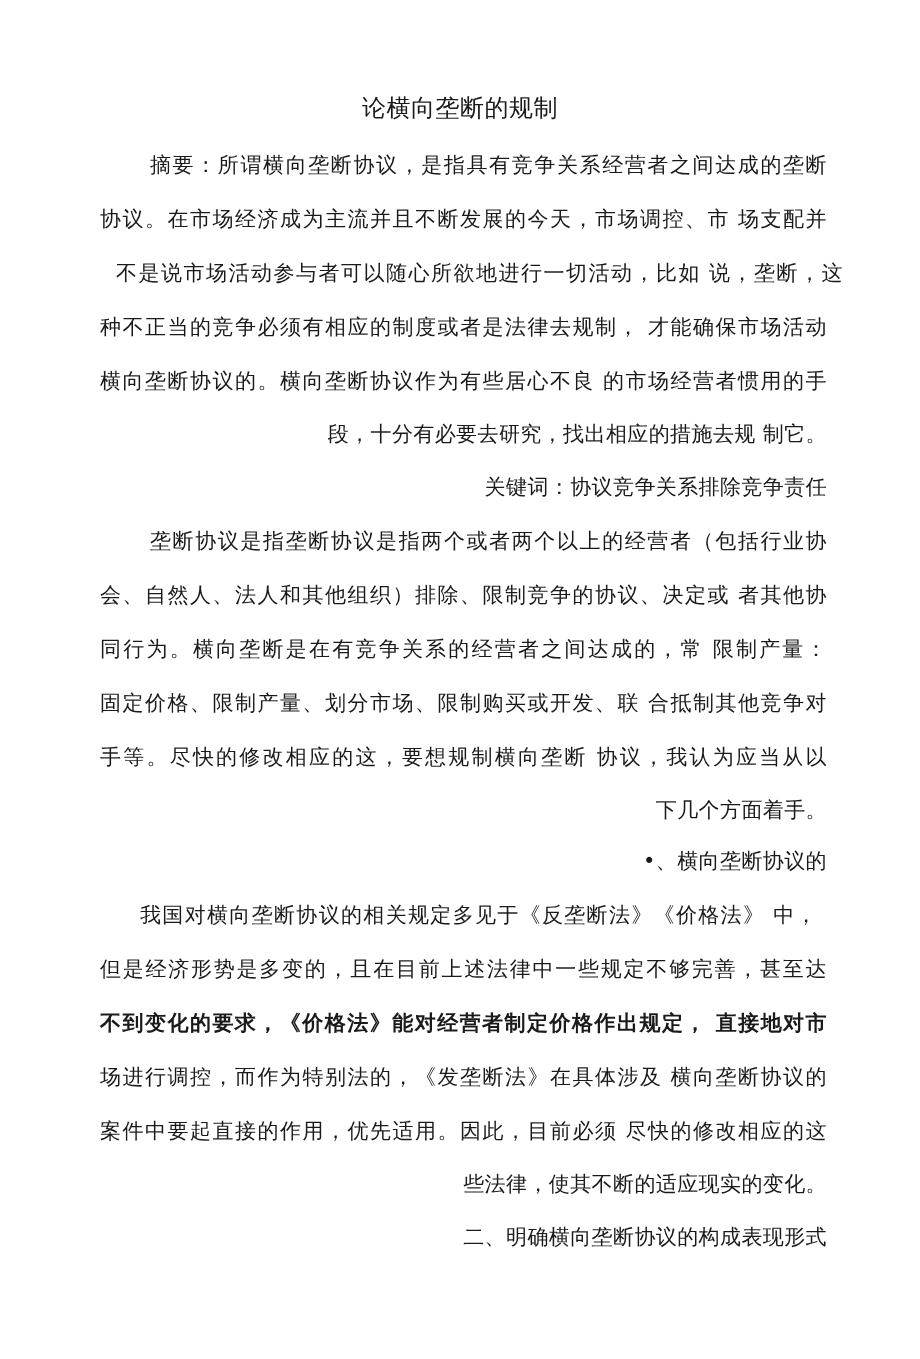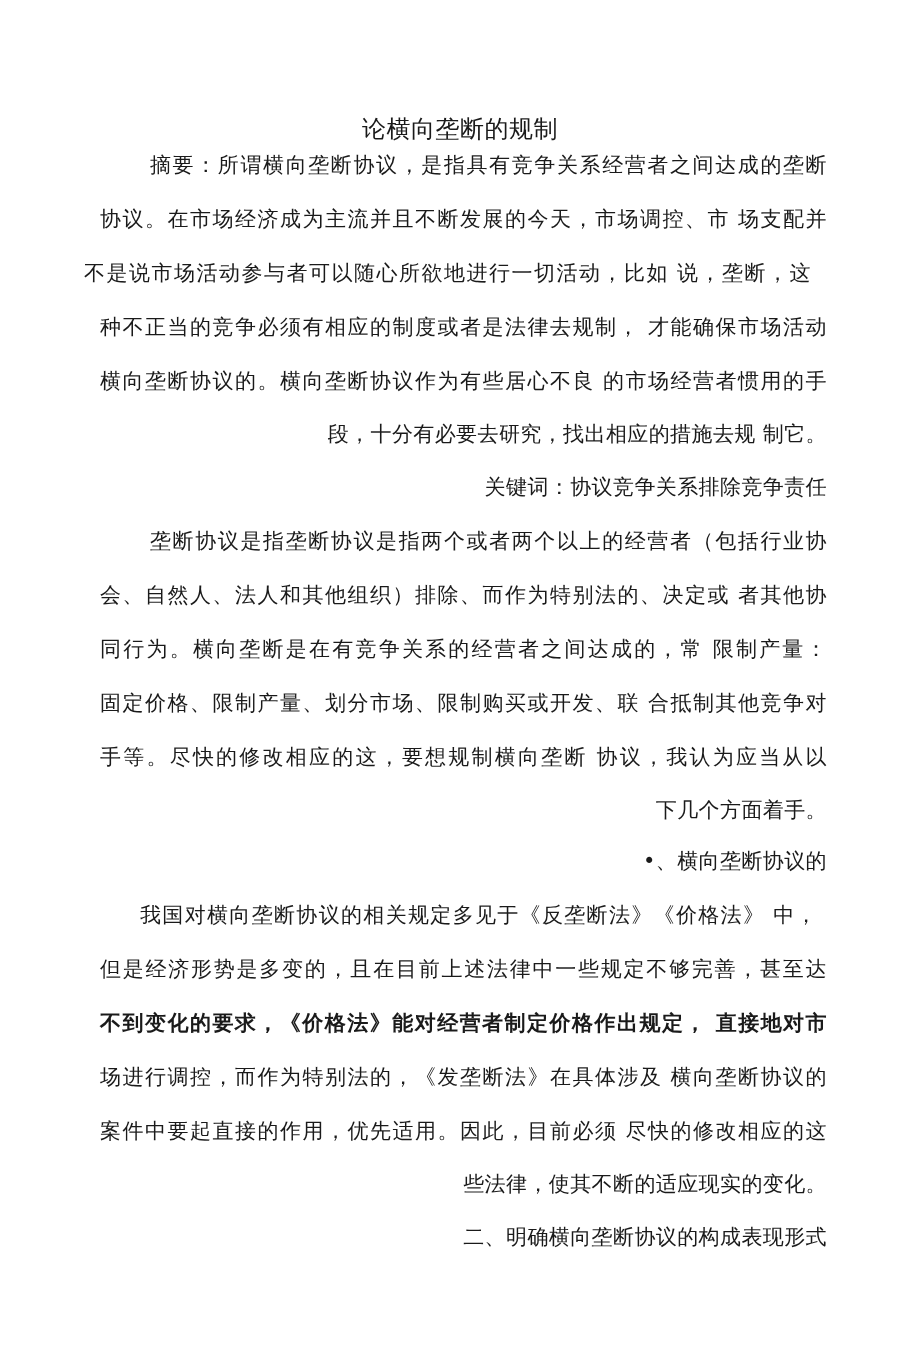--- a/index.html
+++ b/index.html
@@ -1,39 +1,39 @@
 <!DOCTYPE html>
 <html><head>
 <meta charset="utf-8">
 <style>
   html, body { margin:0; padding:0; background:#ffffff; }
   body { width:920px; height:1359px; position:relative; overflow:hidden;
          font-family:"DejaVu Sans", "Liberation Sans", sans-serif; color:#1a1a1a; }
   .page { position:absolute; left:0; top:0; width:920px; height:1359px; }
   .title { position:absolute; left:0; width:920px; top:92px; text-align:center;
-           font-size:24px; line-height:32px; letter-spacing:0.5px;margin-top:21px; }
+           font-size:24px; line-height:32px; letter-spacing:0.5px; }
   .line { position:absolute; left:100px; width:730px; font-size:21px; line-height:30px;
           white-space:nowrap; letter-spacing:0.4px;text-align:right; }
   .justify { text-align:justify; text-align-last:justify; }
 </style>
 </head>
 <body>
 
 <div class="page">
   <div class="title">论横向垄断的规制</div>
   <div id="body-lines">
       <div class="line justify" style="top: 150px; left: 150px; width: 677px;">摘要：所谓横向垄断协议，是指具有竞争关系经营者之间达成的垄断</div>
       <div class="line justify" style="top: 204px; left: 100px; width: 727px;">协议。在市场经济成为主流并且不断发展的今天，市场调控、市 场支配并</div>
-      <div class="line justify" style="top: 258px; left: 84px; width: 727px;">不是说市场活动参与者可以随心所欲地进行一切活动，比如 说，垄断，这</div>
+      <div class="line justify" style="top: 258px; left: 116px; width: 727px;">不是说市场活动参与者可以随心所欲地进行一切活动，比如 说，垄断，这</div>
       <div class="line justify" style="top: 312px; left: 100px; width: 727px;">种不正当的竞争必须有相应的制度或者是法律去规制， 才能确保市场活动</div>
       <div class="line justify" style="top: 366px; left: 100px; width: 727px;">横向垄断协议的。横向垄断协议作为有些居心不良 的市场经营者惯用的手</div>
       <div class="line" style="top: 419px; left: 100px; width: 727px;">段，十分有必要去研究，找出相应的措施去规 制它。</div>
       <div class="line" style="top: 472px; left: 150px; width: 677px;">关键词：协议竞争关系排除竞争责任</div>
       <div class="line justify" style="top: 526px; left: 150px; width: 677px;">垄断协议是指垄断协议是指两个或者两个以上的经营者（包括行业协</div>
-      <div class="line justify" style="top: 580px; left: 100px; width: 727px;">会、自然人、法人和其他组织）排除、而作为特别法的、决定或 者其他协</div>
+      <div class="line justify" style="top: 580px; left: 100px; width: 727px;">会、自然人、法人和其他组织）排除、限制竞争的协议、决定或 者其他协</div>
       <div class="line justify" style="top: 634px; left: 100px; width: 727px;">同行为。横向垄断是在有竞争关系的经营者之间达成的，常 限制产量：</div>
       <div class="line justify" style="top: 688px; left: 100px; width: 727px;">固定价格、限制产量、划分市场、限制购买或开发、联 合抵制其他竞争对</div>
       <div class="line justify" style="top: 742px; left: 100px; width: 727px;">手等。尽快的修改相应的这，要想规制横向垄断 协议，我认为应当从以</div>
       <div class="line" style="top: 795px; left: 100px; width: 727px;">下几个方面着手。</div>
       <div class="line" style="top: 846px; left: 175px; width: 652px;">•、横向垄断协议的</div>
       <div class="line justify" style="top: 900px; left: 140px; width: 677px;">我国对横向垄断协议的相关规定多见于《反垄断法》《价格法》 中，</div>
       <div class="line justify" style="top: 954px; left: 100px; width: 727px;">但是经济形势是多变的，且在目前上述法律中一些规定不够完善，甚至达</div>
       <div class="line justify" style="top: 1008px; left: 100px; width: 727px; font-weight: bold;">不到变化的要求，《价格法》能对经营者制定价格作出规定， 直接地对市</div>
       <div class="line justify" style="top: 1062px; left: 100px; width: 727px;">场进行调控，而作为特别法的，《发垄断法》在具体涉及 横向垄断协议的</div>
       <div class="line justify" style="top: 1116px; left: 100px; width: 727px;">案件中要起直接的作用，优先适用。因此，目前必须 尽快的修改相应的这</div>

